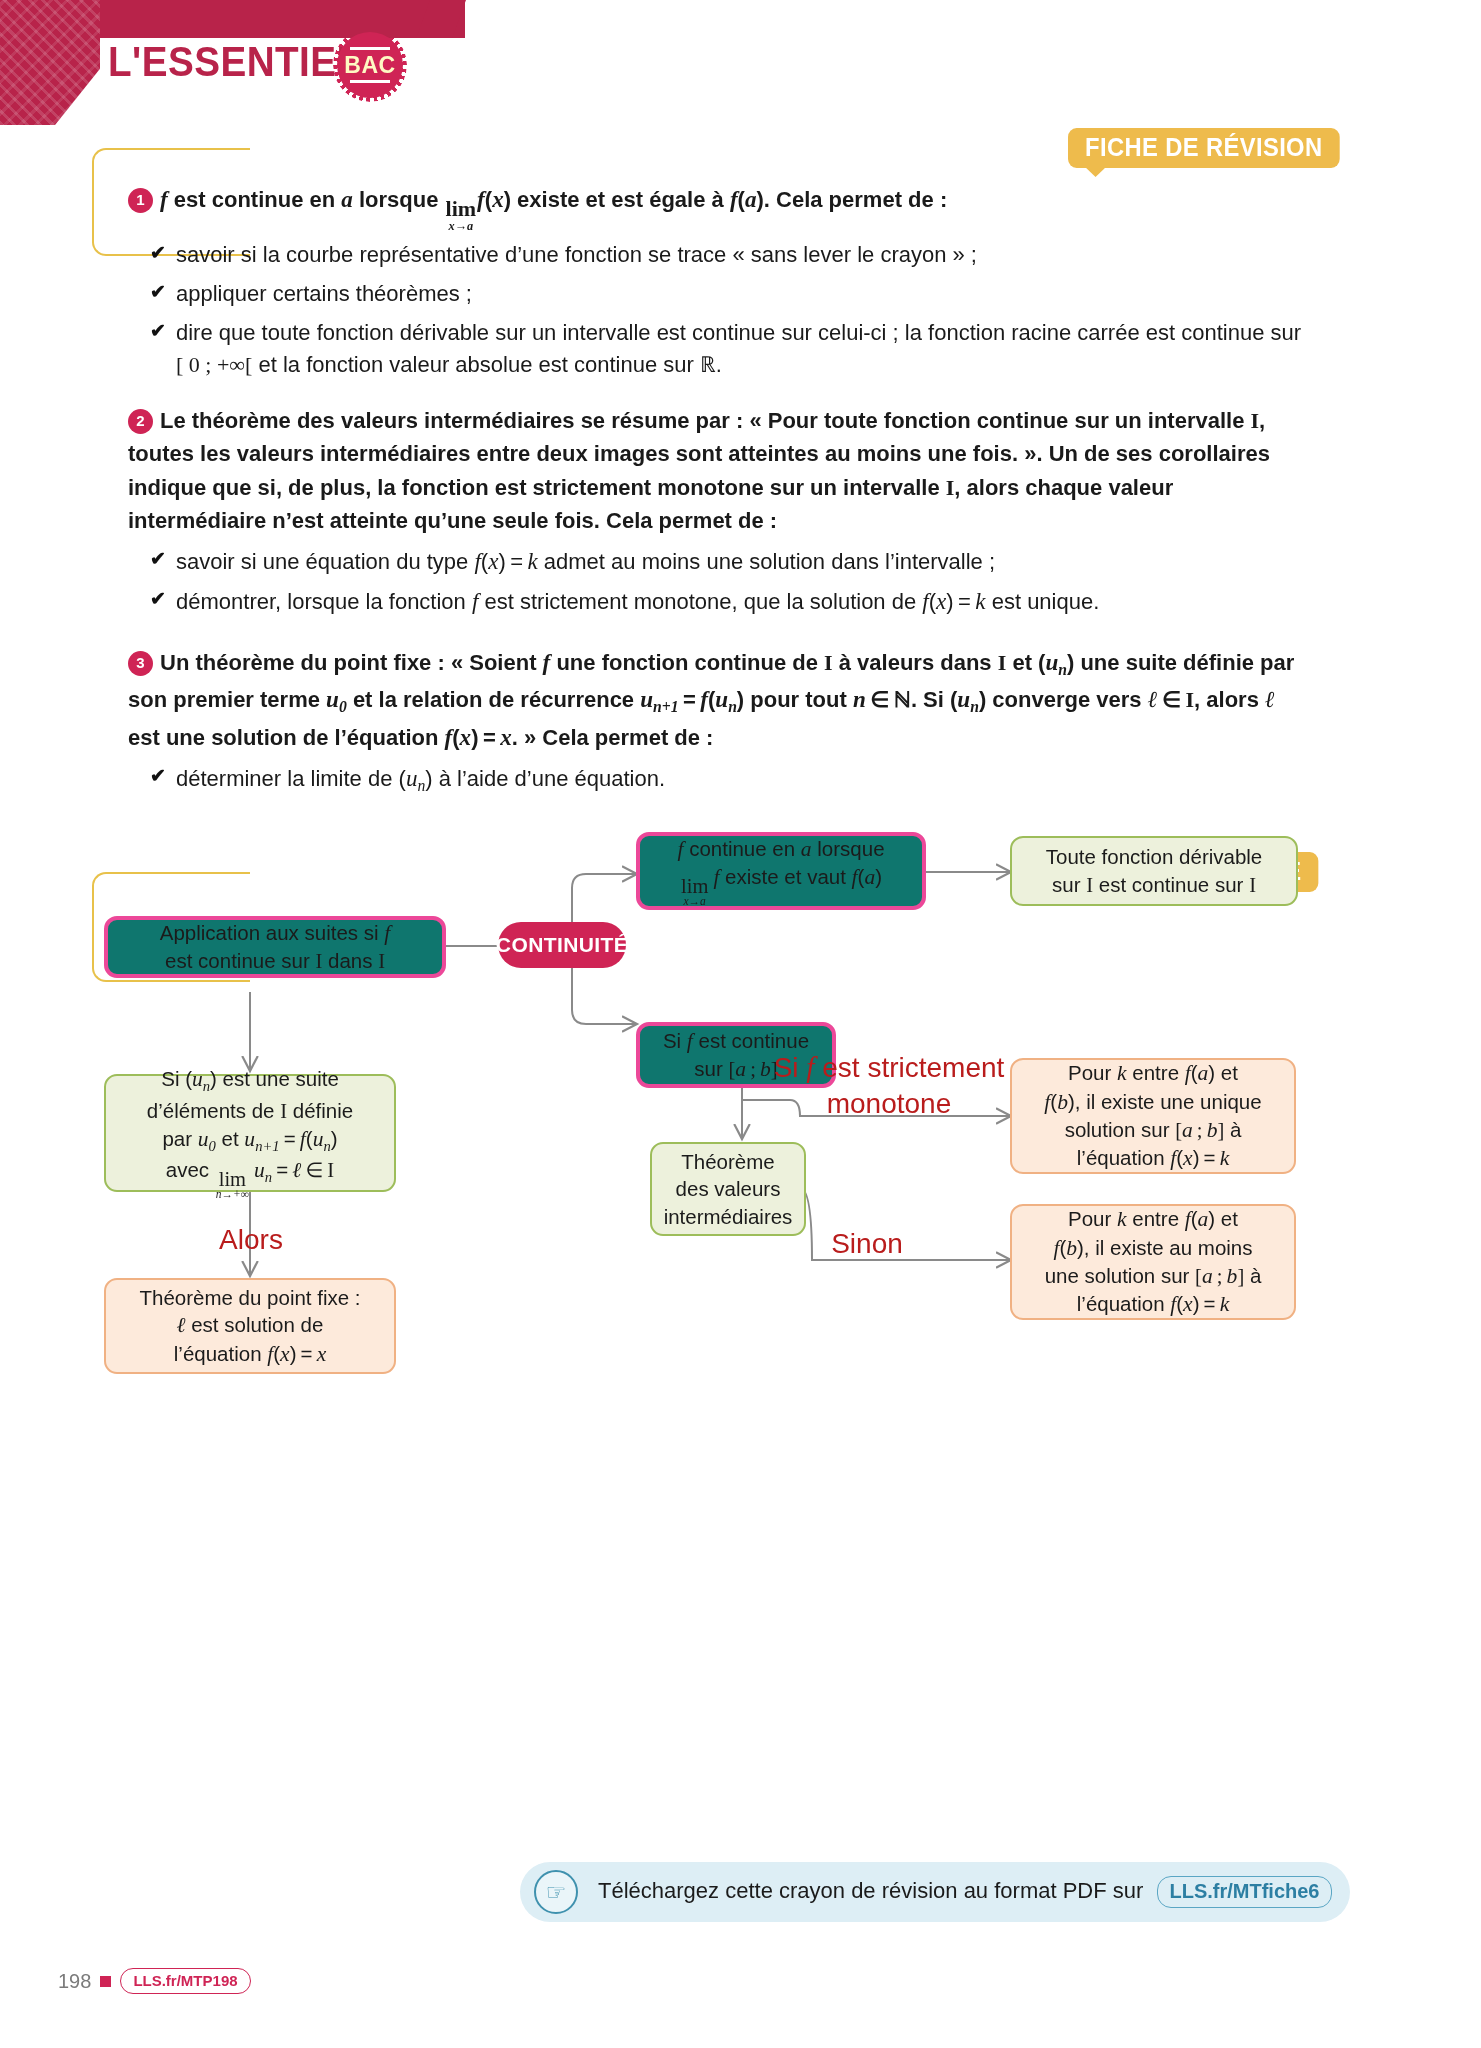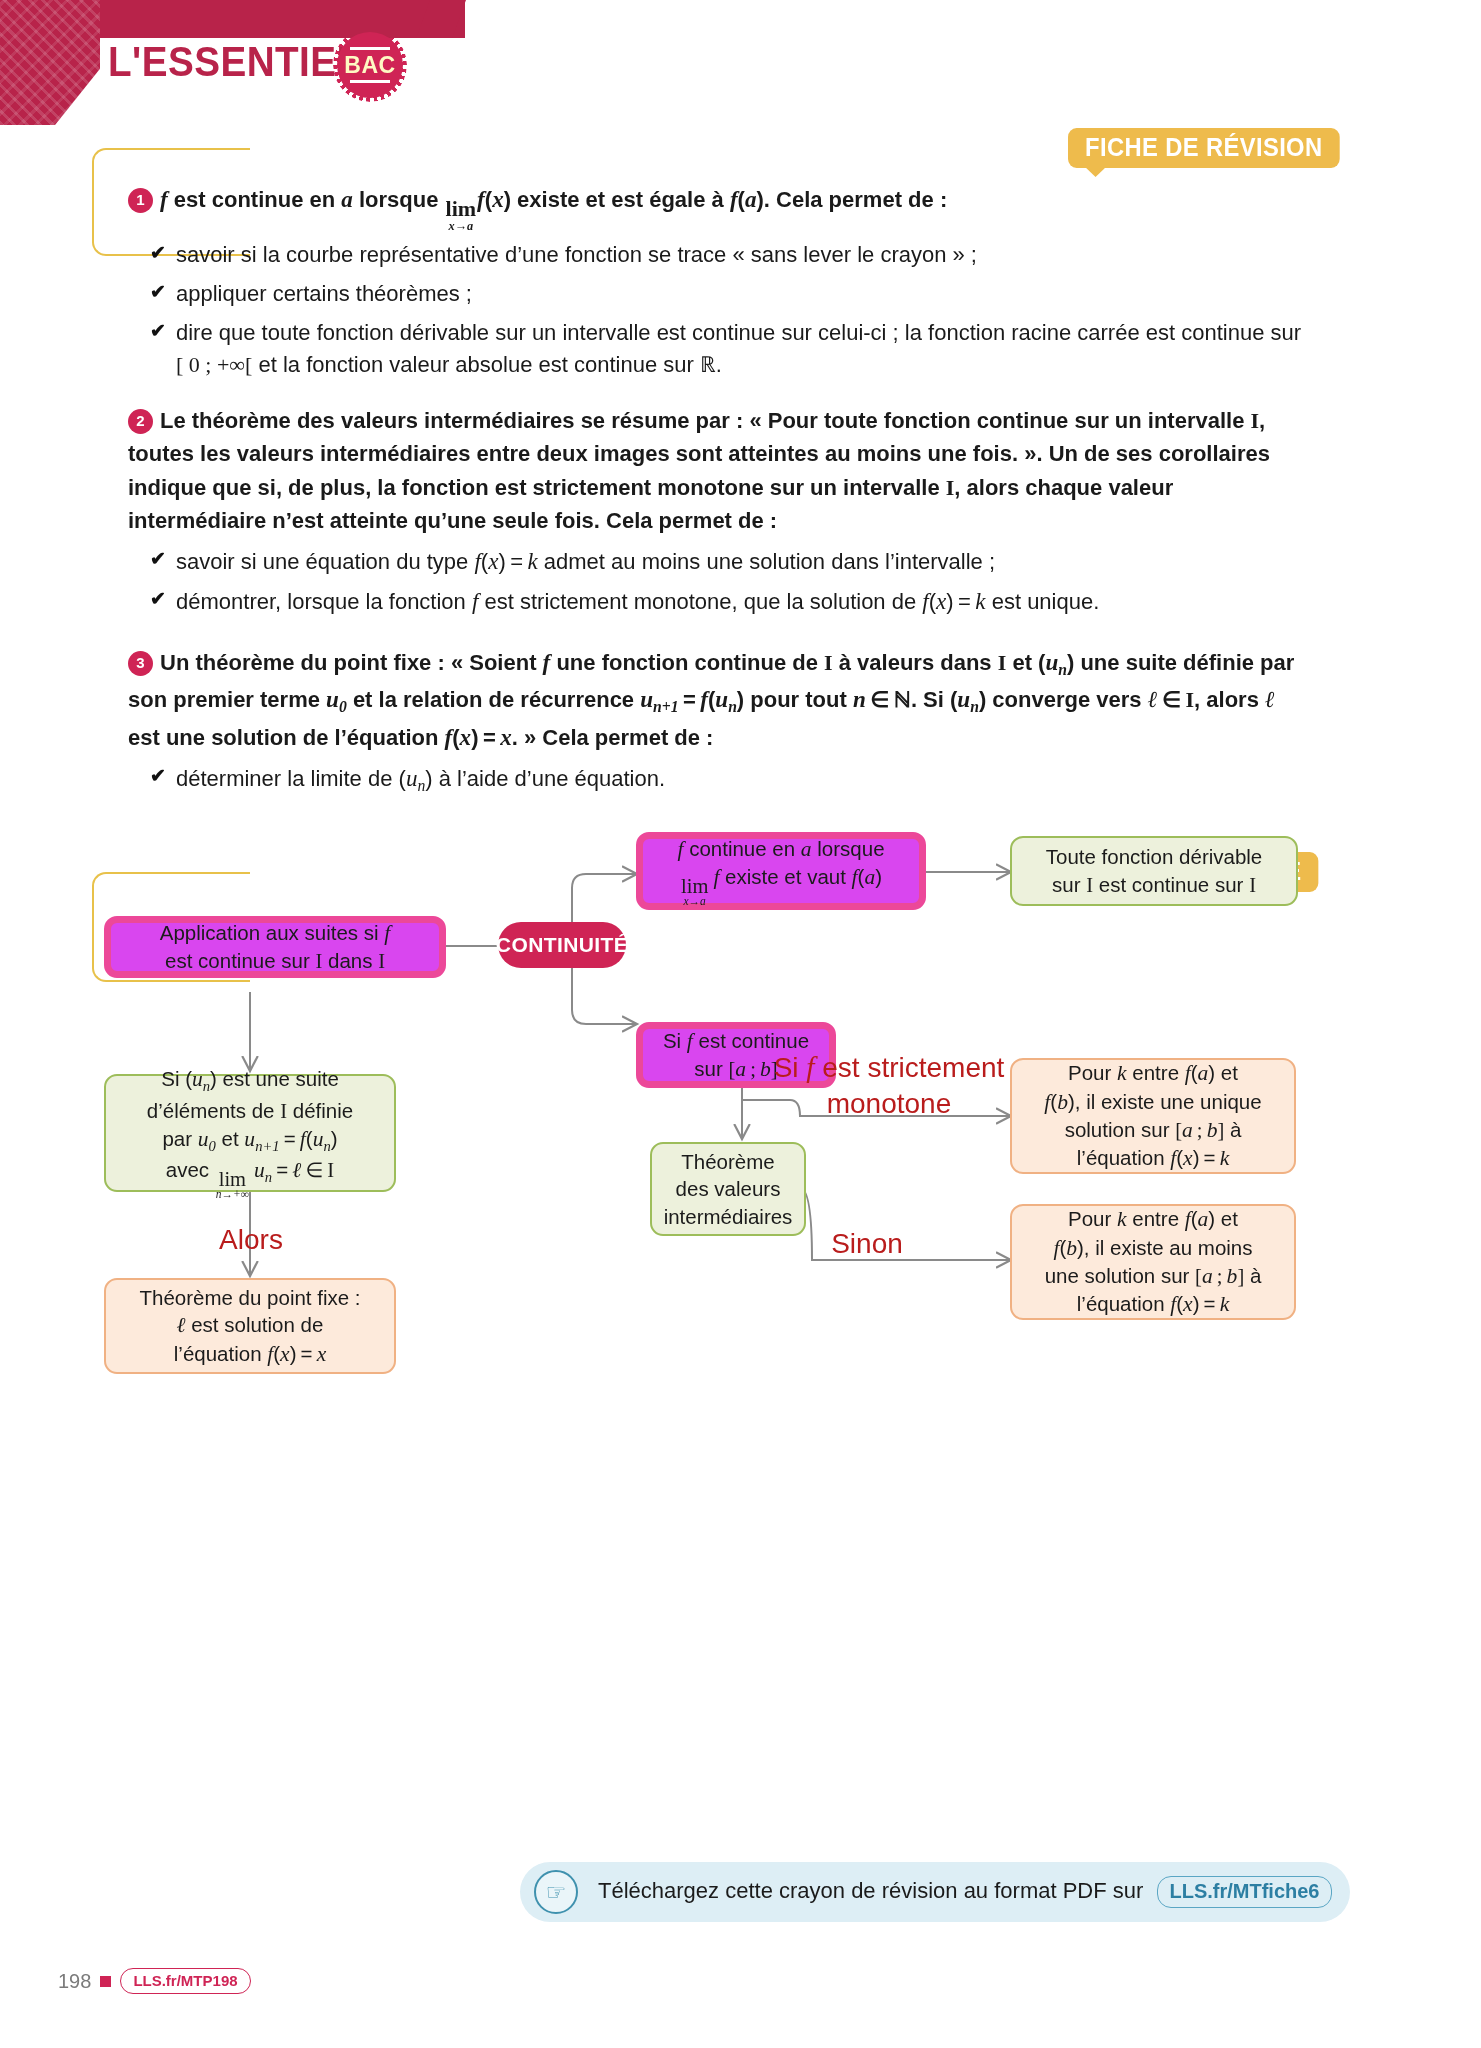--- a/index.html
+++ b/index.html
@@ -199,21 +199,21 @@
     position: absolute;
     border-radius: 13px;
     display: flex; align-items: center; justify-content: center;
     text-align: center;
     padding: 8px 12px;
     font-size: 20.5px;
     line-height: 1.32;
     color: #1b1b1b;
     font-family: "Liberation Sans", sans-serif;
   }
-  .node.blue  { background: #d946ef; border: 7px solid #ec4899; }
+  .node.blue  { background: #0f766e; border: 4px solid #ec4899; }
   .node.green { background: #edf1dc; border: 2px solid #9dbd5a; }
   .node.peach { background: #fdeadb; border: 2px solid #f0b183; }
   .node.center {
     background: #cf2455; border: none; border-radius: 26px;
     color: #fff; font-weight: bold; font-size: 21px;
     letter-spacing: .4px;
     font-family: "Liberation Sans Narrow", "Liberation Sans", sans-serif;
   }
   .edge-label {
     position: absolute;

